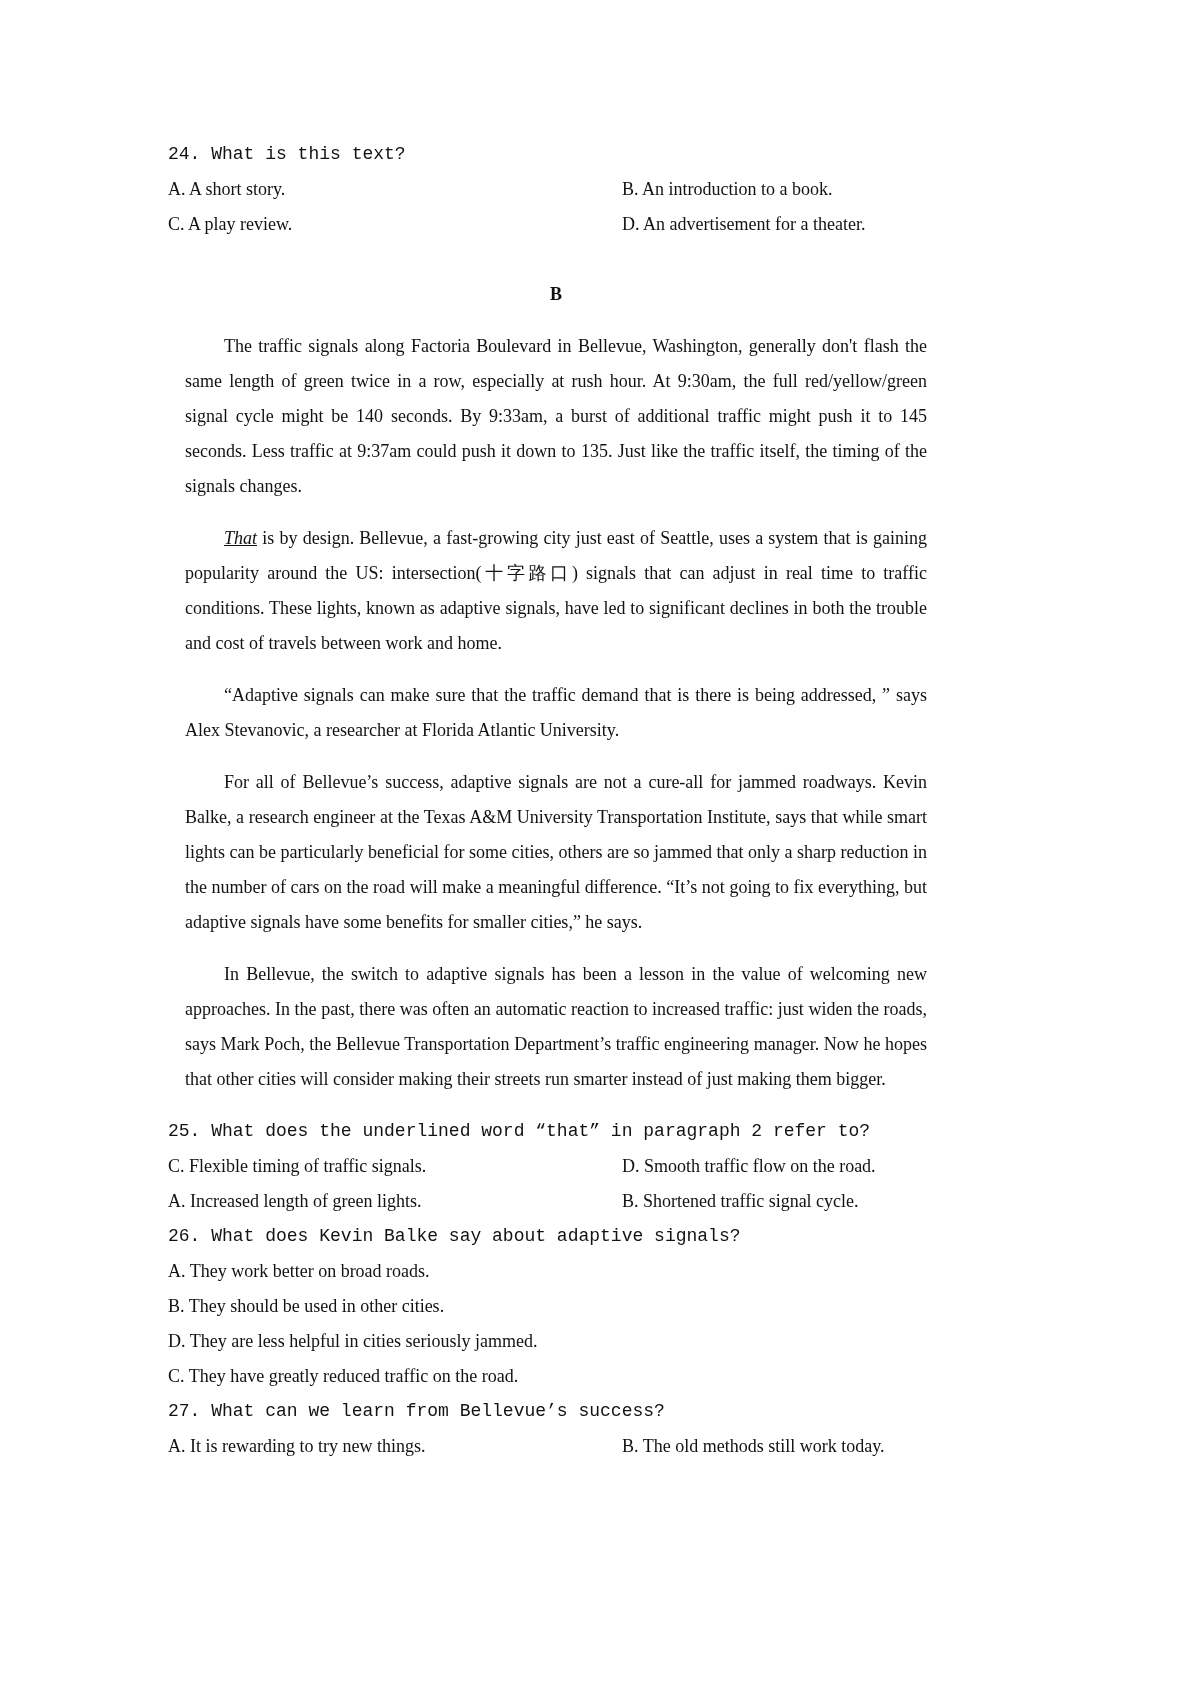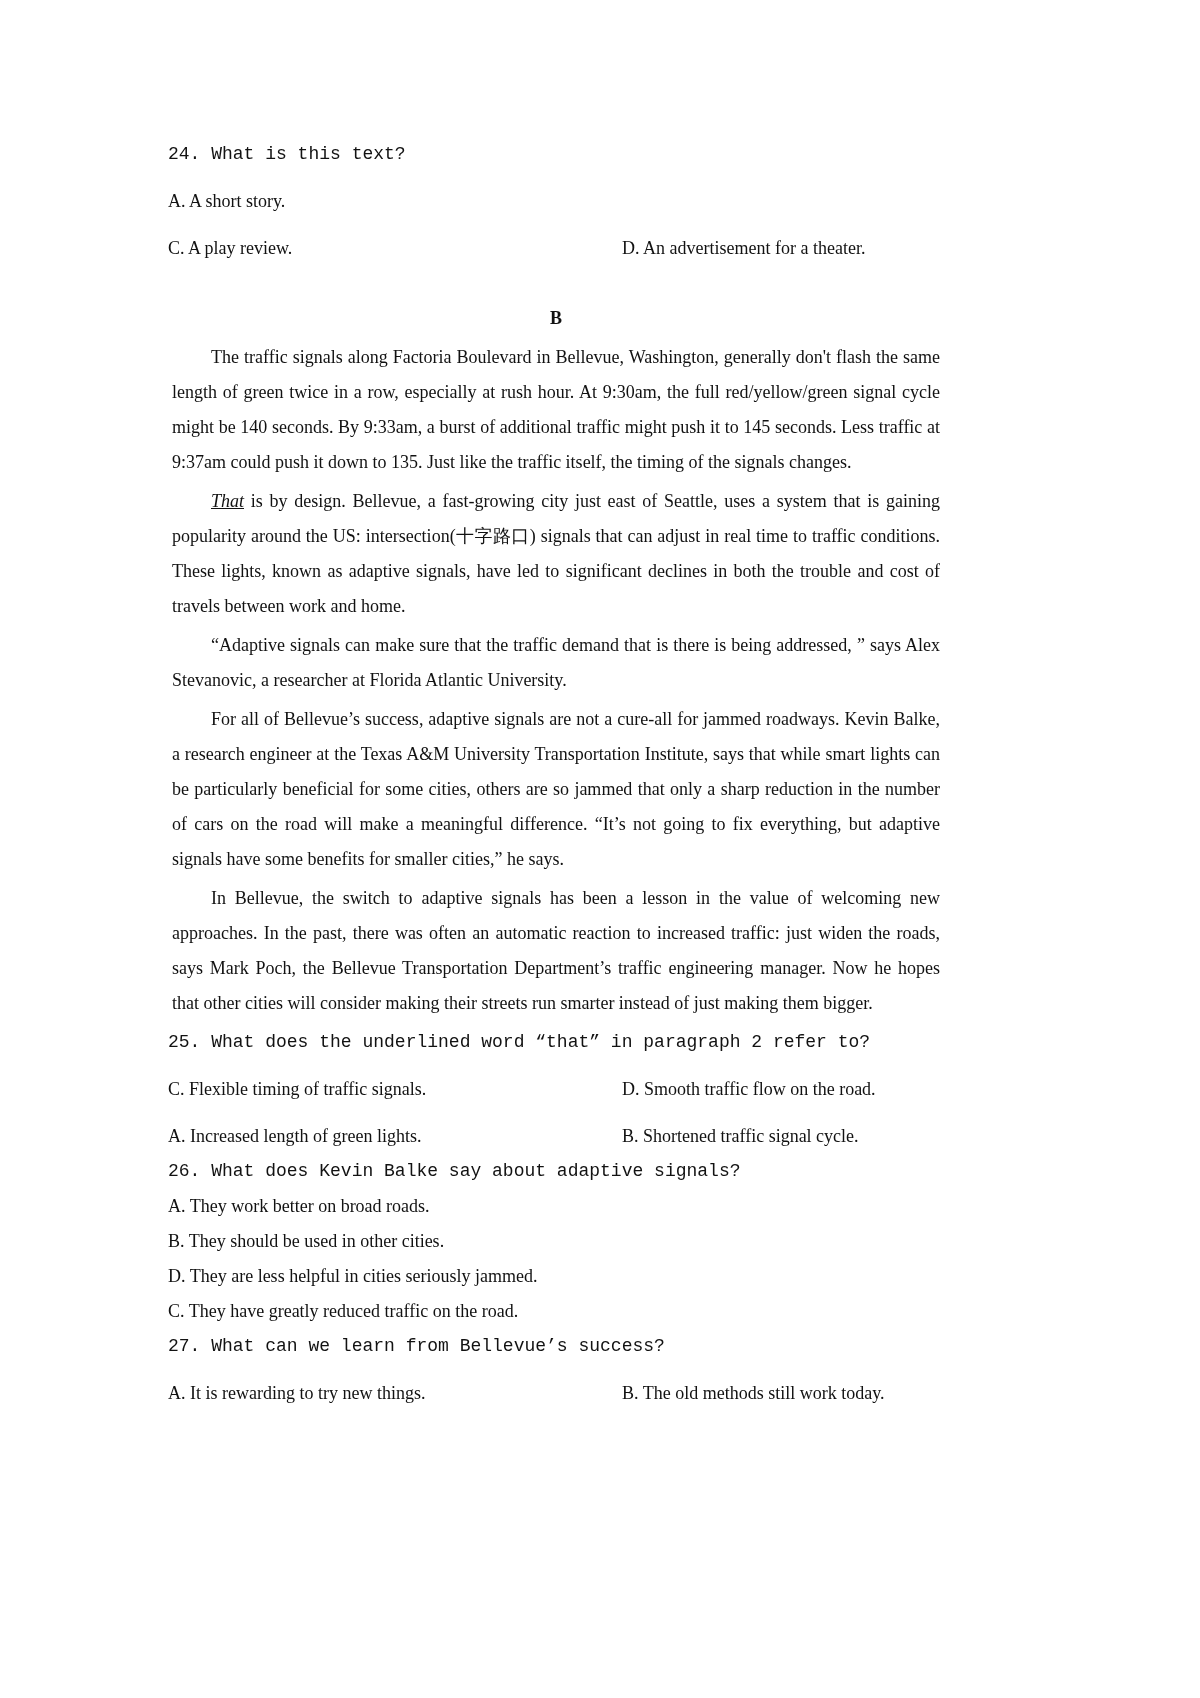--- a/index.html
+++ b/index.html
@@ -10,45 +10,46 @@
     font-family: "Liberation Serif", "DejaVu Serif", serif;
     font-size: 18px;
     line-height: 35px;
     color: #121212;
     -webkit-font-smoothing: antialiased;
   }
   .page {
     padding: 137px 256px 40px 168px; 
   }
   .stem { text-align: left; font-family: Liberation Mono, monospace; }
-  .opt-row { display: flex; margin-top: 12px; }
+  .opt-row { display: flex; }
   .opt-left { flex: 0 0 454px; width: 454px; }
   .opt-right { flex: 1; }
   .opt-line { display: block; }
   .section-label {
     text-align: center;
     font-weight: 700;
     margin-top: 35px;
   }
   .para {
     text-align: justify;
     text-indent: 39px;
-    margin: 4px;
+    margin: 17px;
   }
   .underlined { text-decoration: underline; font-style: italic; }
 </style>
 </head>
 <body>
 
 <div class="page">
 
   <div>
     <div class="stem">24. What is this text?</div>
     <div class="opt-row">
       <span class="opt-left">A. A short story.</span>
+      <span class="opt-right">B. An introduction to a book.</span>
     </div>
     <div class="opt-row">
       <span class="opt-left">C. A play review.</span>
       <span class="opt-right">D. An advertisement for a theater.</span>
     </div>
   </div>
 
   <div class="section-label">B</div>
 
   <div>

